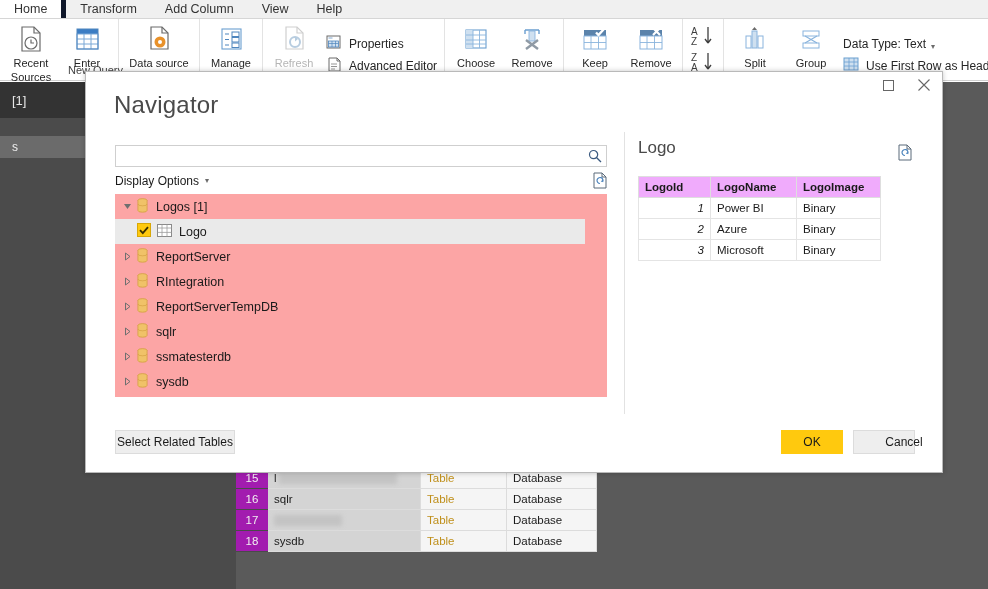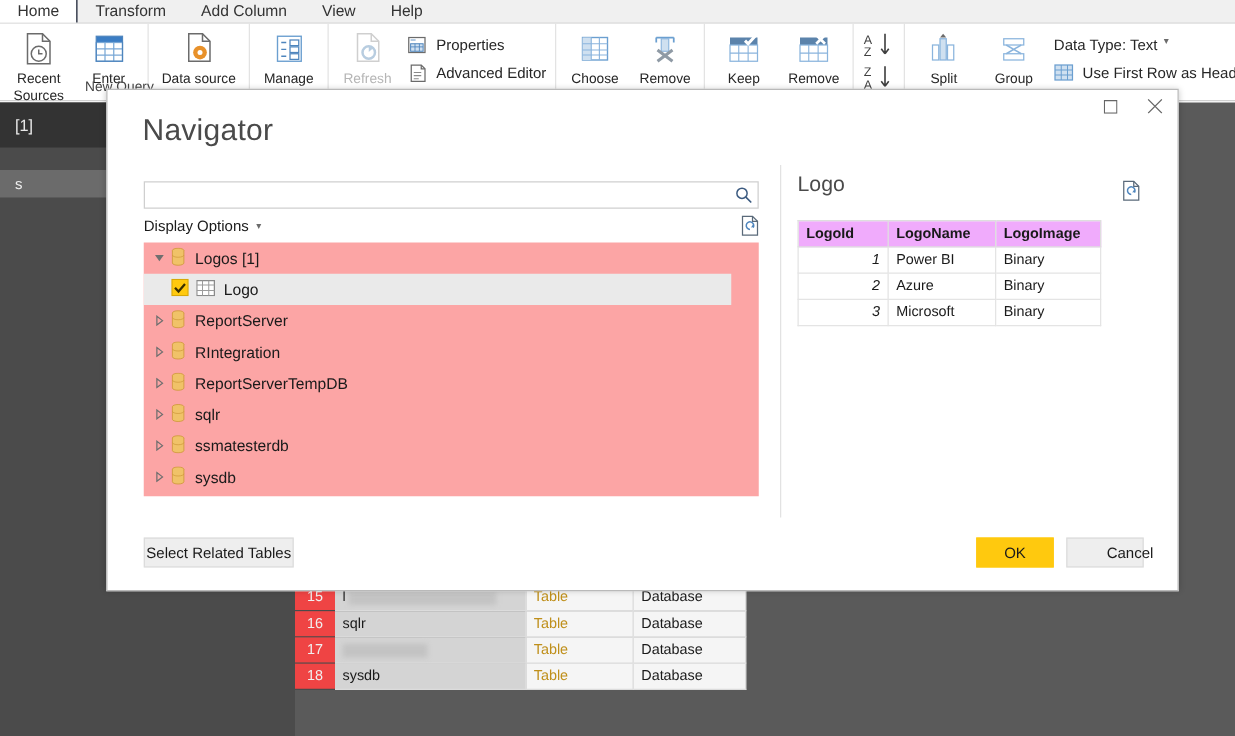--- a/index.html
+++ b/index.html
@@ -20,41 +20,41 @@
   
   .ribbon-tabs {
     position: absolute; top: 0; left: 0; width: 988px; height: 19px;
     background: #f0f0f0; border-bottom: 1px solid #d6d6d6;
     display: flex; align-items: stretch;
   }
   .ribbon-tab {
     padding: 0 14px; display: flex; align-items: center;
     font-size: 12.5px; color: #333; white-space: nowrap;
   }
-  .ribbon-tab.active { background: #ffffff; border-right: 1px solid #0f172a; }
+  .ribbon-tab.active { background: #ffffff; border-right: 5px solid #0f172a; }
 
   .ribbon-body {
     position: absolute; top: 19px; left: 0; width: 988px; height: 62px;
     background: #ffffff; border-bottom: 1px solid #d0d0d0;
     display: flex; align-items: flex-start;
   }
   .rgroup { display: flex; align-items: flex-start; height: 62px;
             border-right: 1px solid #e3e3e3; padding: 0 3px; }
   .rbtn {
     width: 56px; height: 60px; display: flex; flex-direction: column;
     align-items: center; justify-content: flex-start; padding-top: 4px;
     text-align: center; line-height: 11px; font-size: 11px; color: #262626;
   }
   .rbtn .lbl { margin-top: 3px; display: block; width: 62px; }
   .rbtn.dim { color: #b5b5b5; }
   .ricon { width: 32px; height: 32px; position: relative; }
 
   .rstack { display: flex; flex-direction: column; justify-content: center;
             height: 60px; padding: 4px 4px 0 4px; }
-  .rrow { display: flex; align-items: flex-start; height: 22px; font-size: 12px;
+  .rrow { display: flex; align-items: flex-end; height: 22px; font-size: 12px;
           color: #262626; white-space: nowrap; }
   .rrow .mini { width: 18px; height: 16px; margin-right: 5px; position: relative;}
 
   .newquery-lbl {
     position: absolute; top: 64px; left: 40px; font-size: 11px; color: #444; margin-left: 28px;
   }
 
   
   .qpane {
     position: absolute; left: 0; top: 82px; width: 236px; height: 507px;
@@ -72,21 +72,21 @@
   }
 
   
   .grid {
     position: absolute; left: 236px; top: 82px; width: 752px; height: 507px;
     background: #5a5a5a;
   }
   .grid-table { position: absolute; left: 0px; top: 386px; }
   .grow { display: flex; height: 21px; align-items: stretch; }
   .gnum {
-    width: 32px; background: #ef4444; color: #f0f0f0; font-size: 11.5px;
+    width: 32px; background: #a21caf; color: #f0f0f0; font-size: 11.5px;
     display: flex; align-items: center; justify-content: center;
     border-bottom: 1px solid #4a4a4a;
   }
   .gc {
     display: flex; align-items: center; padding-left: 6px; font-size: 11.5px;
     border-right: 1px solid #dcdcdc; border-bottom: 1px solid #dcdcdc;
     background: #d4d4d4; color: #1a1a1a;
   }
   .gc.c1 { width: 153px; }
   .gc.c2 { width: 86px; background: #f5f5f5; color: #bf8f1a; }

